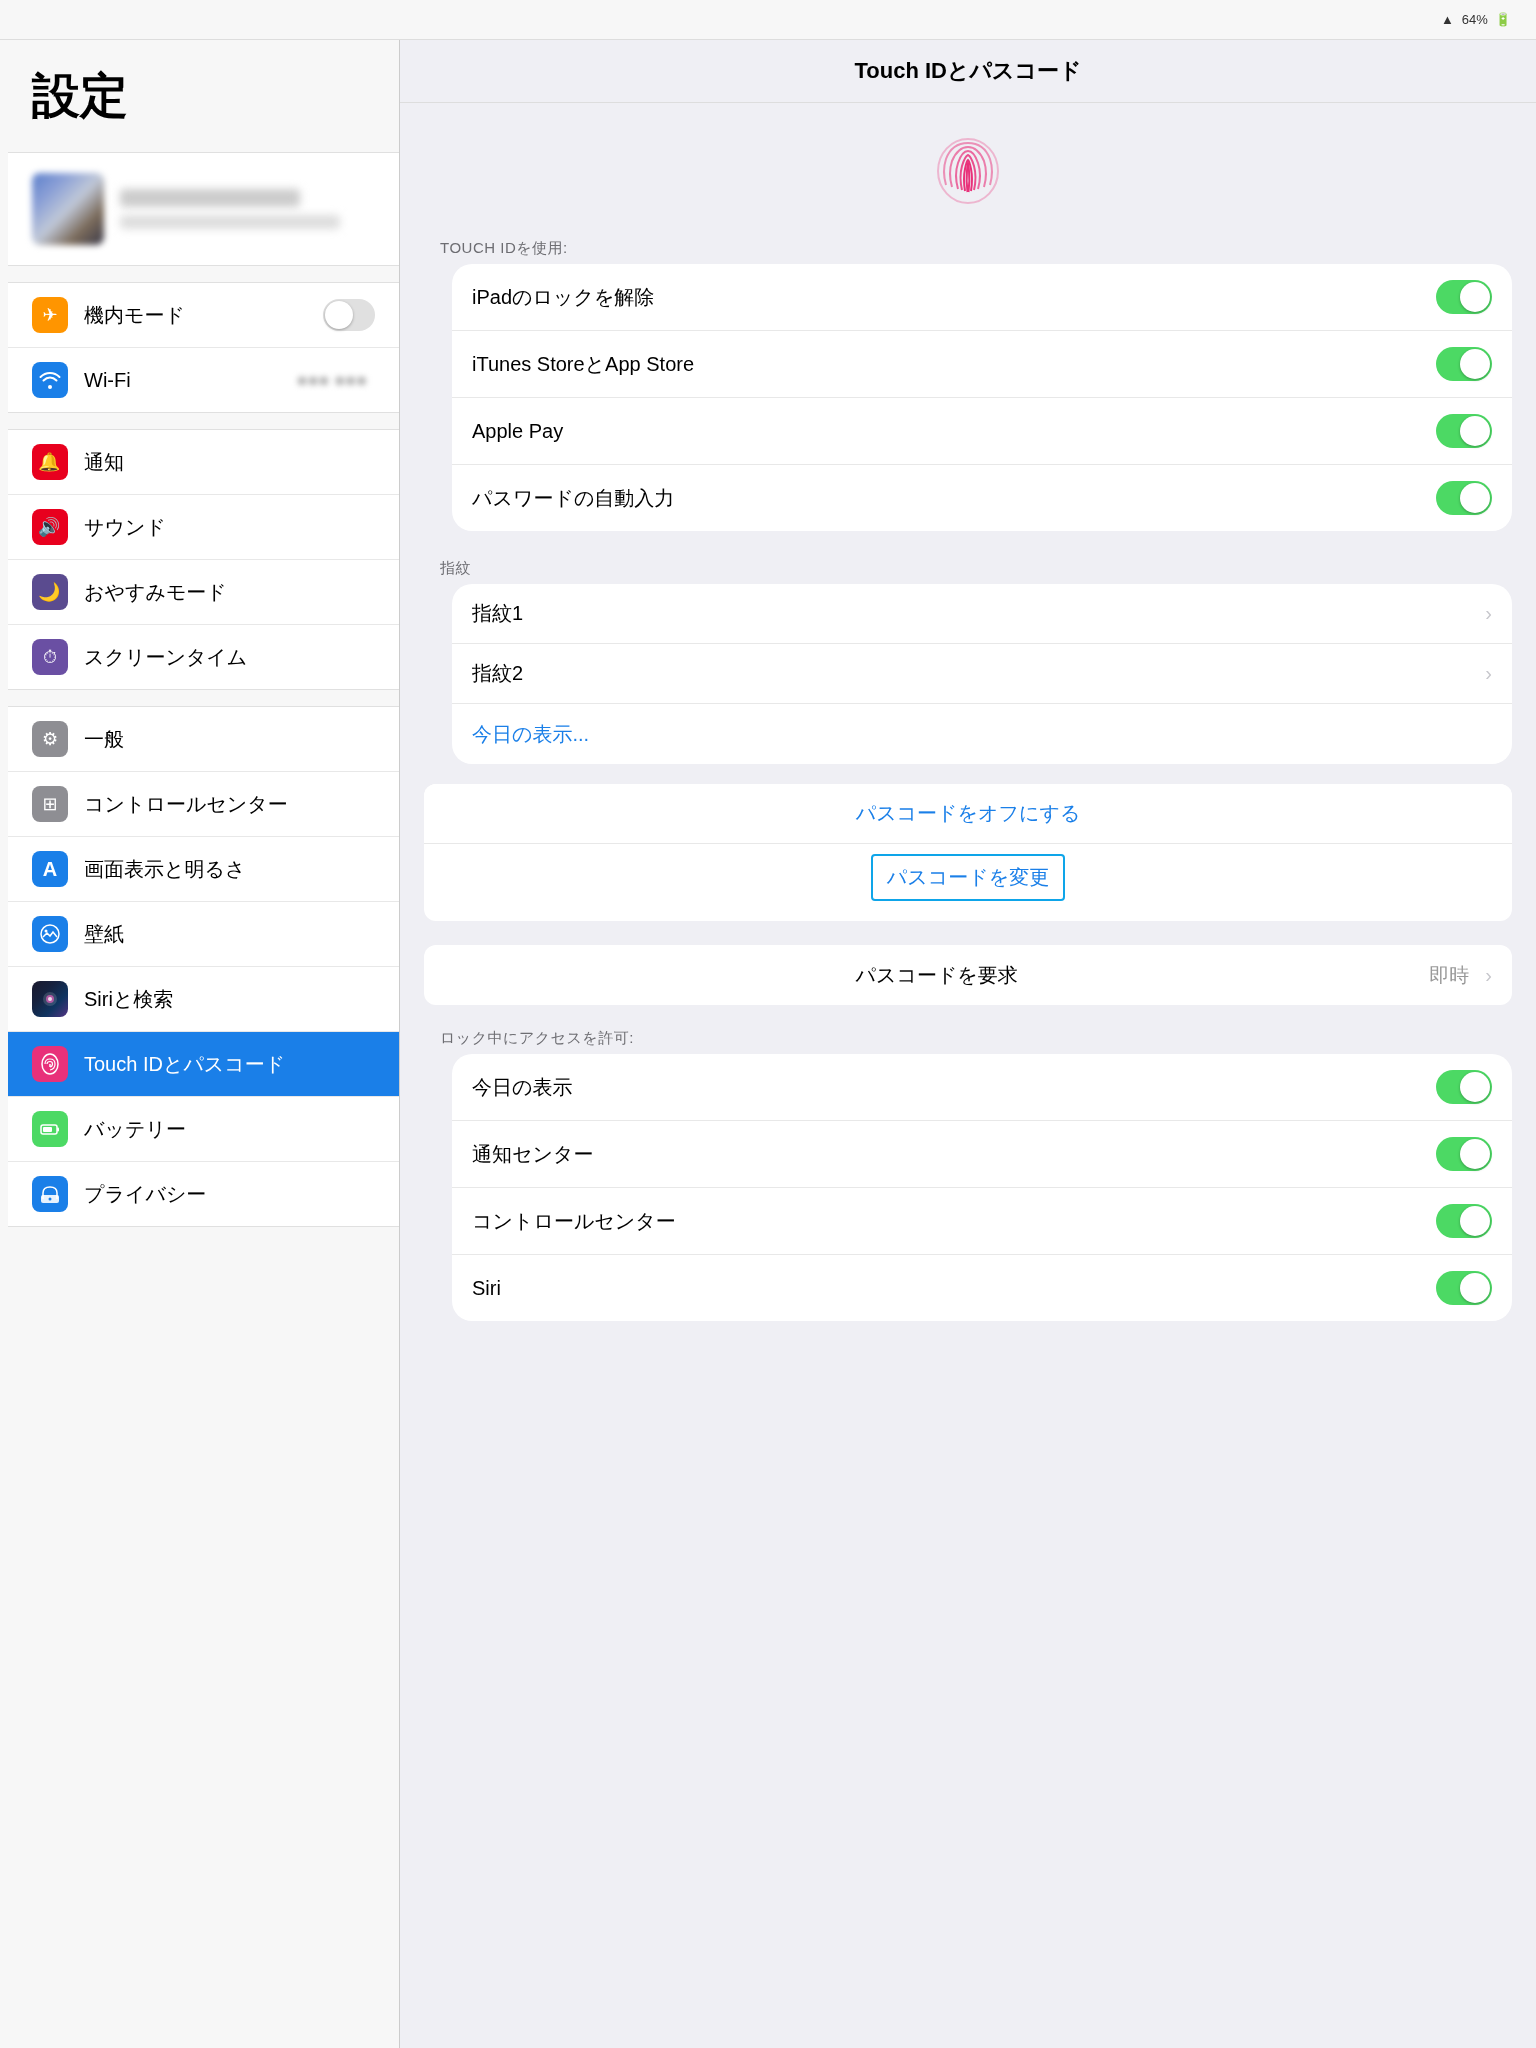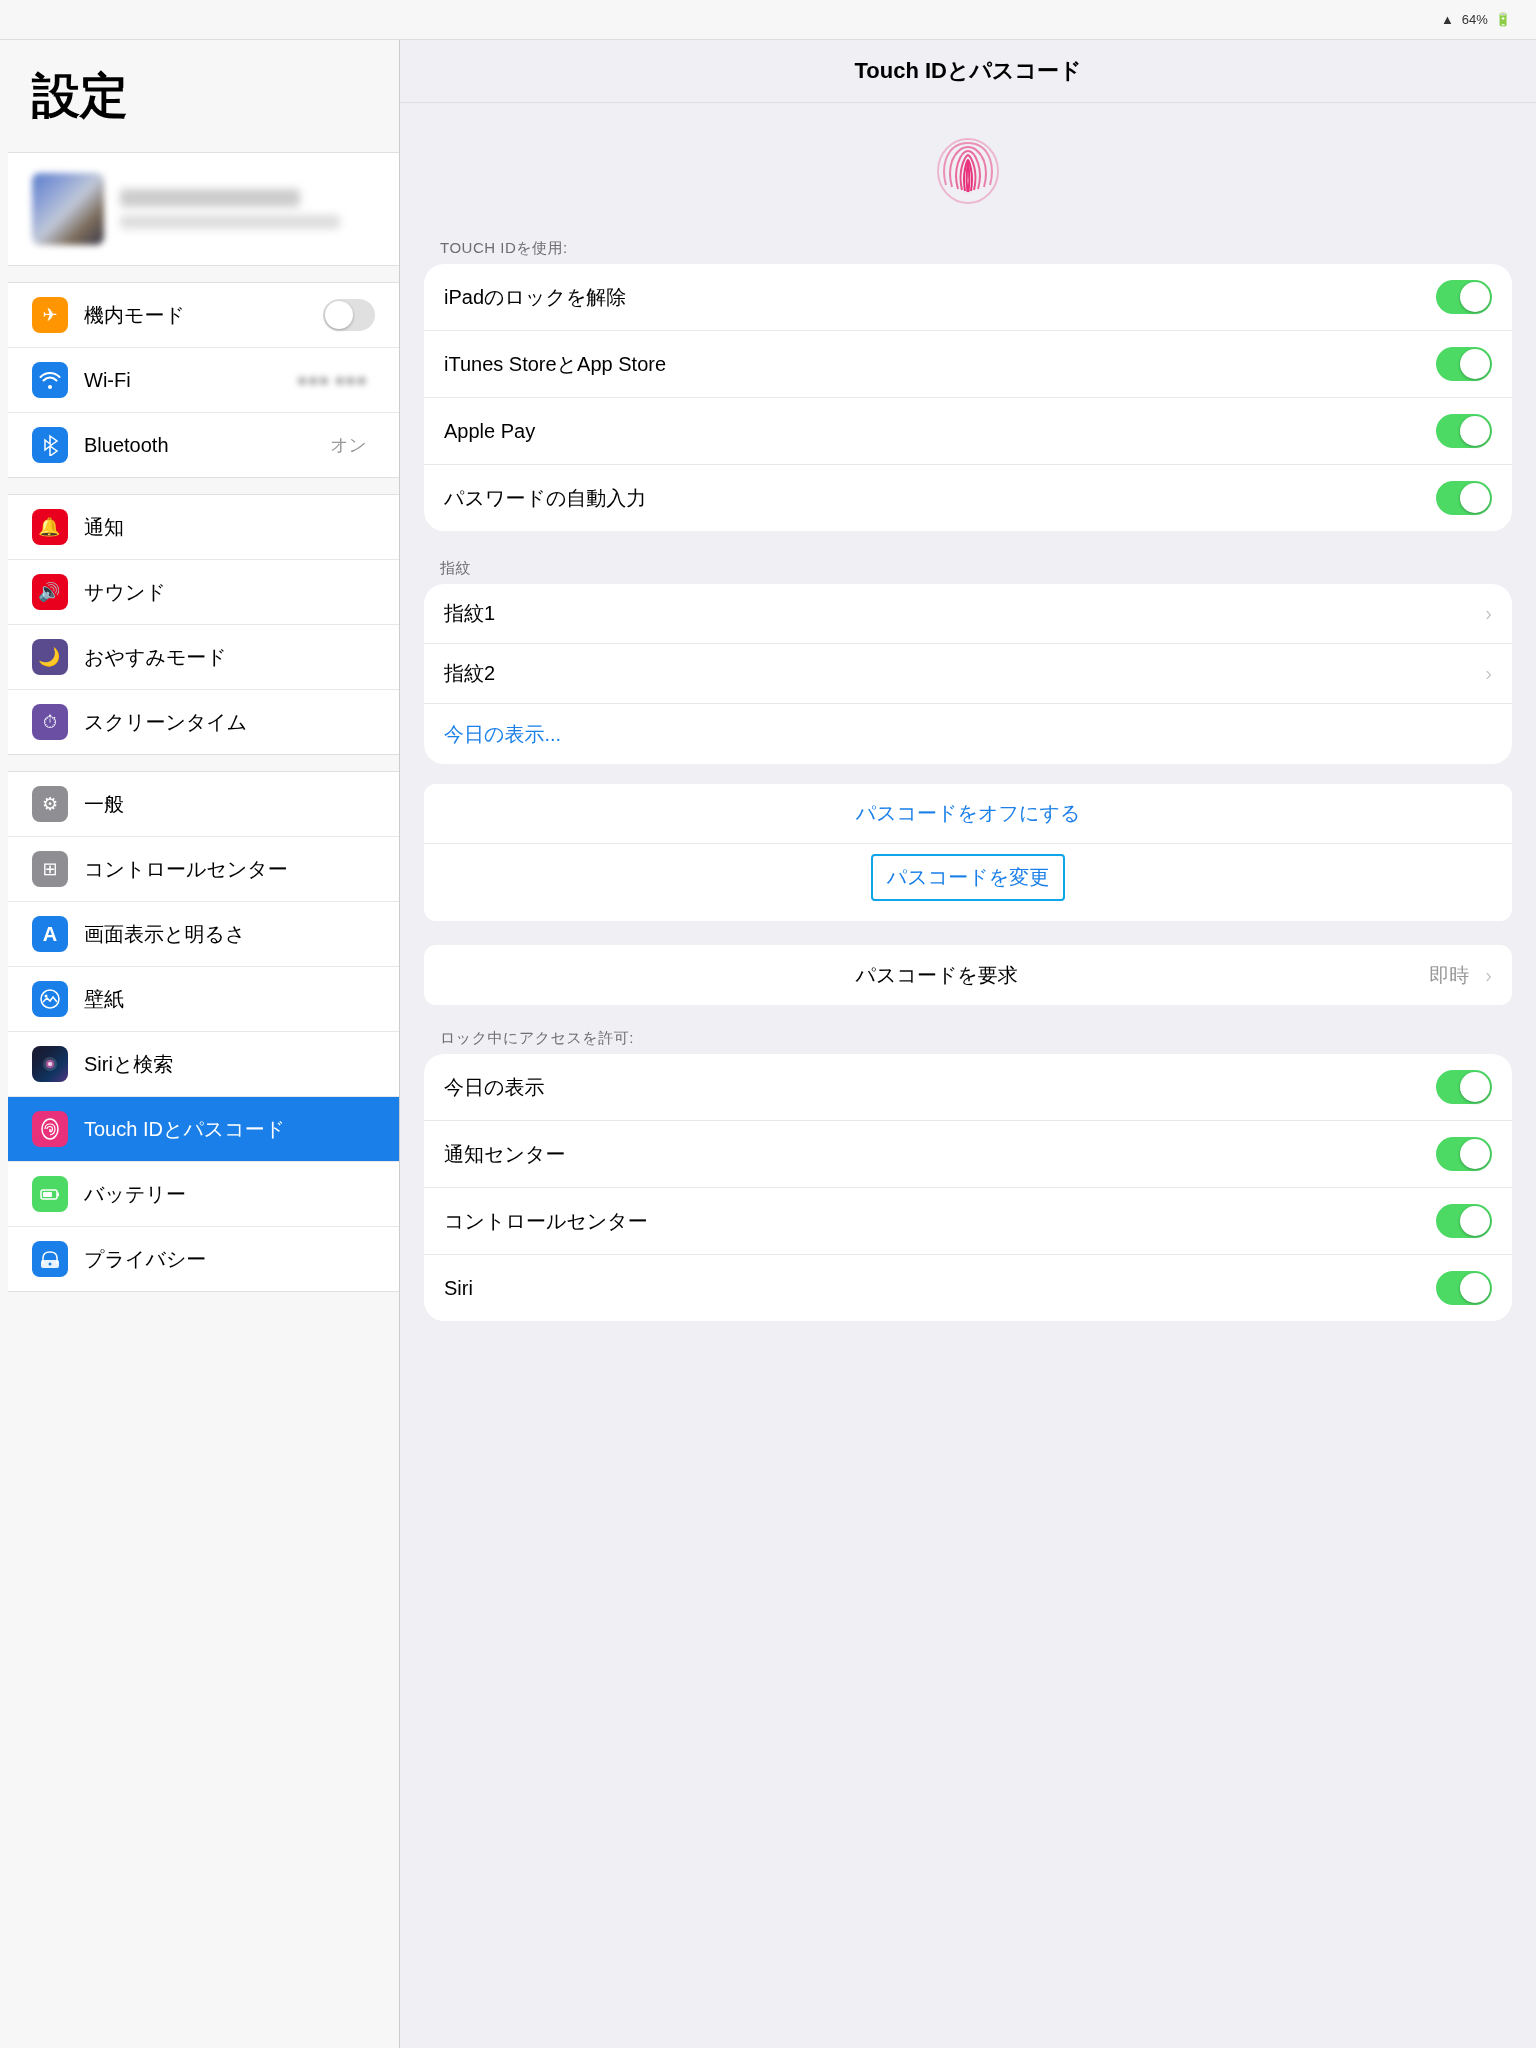--- a/index.html
+++ b/index.html
@@ -205,20 +205,21 @@
       color: #6d6d72;
       text-transform: uppercase;
       letter-spacing: 0.5px;
       padding: 8px 16px 6px 16px;
       margin-bottom: 0;
     }
     .settings-card {
       background: #fff;
       border-radius: 20px;
       overflow: hidden;
+      margin-left: 28px;
     }
     .settings-row {
       display: flex;
       align-items: center;
       padding: 16px 20px;
       border-bottom: 1px solid #e8e8e8;
       min-height: 60px;
     }
     .settings-row:last-child {
       border-bottom: none;
@@ -320,29 +321,20 @@
       <div class="sidebar-item-icon" style="background:#1a7fe8; color:#fff; font-size:16px;">
         <svg width="22" height="22" viewBox="0 0 22 22" fill="none">
           <path d="M11 16a2 2 0 100 4 2 2 0 000-4z" fill="white"></path>
           <path d="M4.5 11.5C6.5 9.5 8.6 8.5 11 8.5s4.5 1 6.5 3" stroke="white" stroke-width="2" stroke-linecap="round" fill="none"></path>
           <path d="M1.5 8C4 5.5 7.3 4 11 4s7 1.5 9.5 4" stroke="white" stroke-width="2" stroke-linecap="round" fill="none"></path>
         </svg>
       </div>
       <span class="sidebar-item-label">Wi-Fi</span>
       <span class="sidebar-item-value" style="filter:blur(3px);">●●● ●●●</span>
     </div>
-    <div class="sidebar-item">
-      <div class="sidebar-item-icon" style="background:#1a7fe8; color:#fff; font-size:20px;">
-        <svg width="18" height="22" viewBox="0 0 18 22" fill="white">
-          <path d="M9 2l7 5-7 5 7 5-7 5V12l-5 4V6l5 4V2z" stroke="white" stroke-width="1.5" fill="none"></path>
-        </svg>
-      </div>
-      <span class="sidebar-item-label">Bluetooth</span>
-      <span class="sidebar-item-value">オン</span>
-    </div>
   </div>
 
   <div class="sidebar-group">
     <div class="sidebar-item">
       <div class="sidebar-item-icon" style="background:#e8001e; color:#fff; font-size:18px;">🔔</div>
       <span class="sidebar-item-label">通知</span>
     </div>
     <div class="sidebar-item">
       <div class="sidebar-item-icon" style="background:#e8001e; color:#fff; font-size:18px;">🔊</div>
       <span class="sidebar-item-label">サウンド</span>

